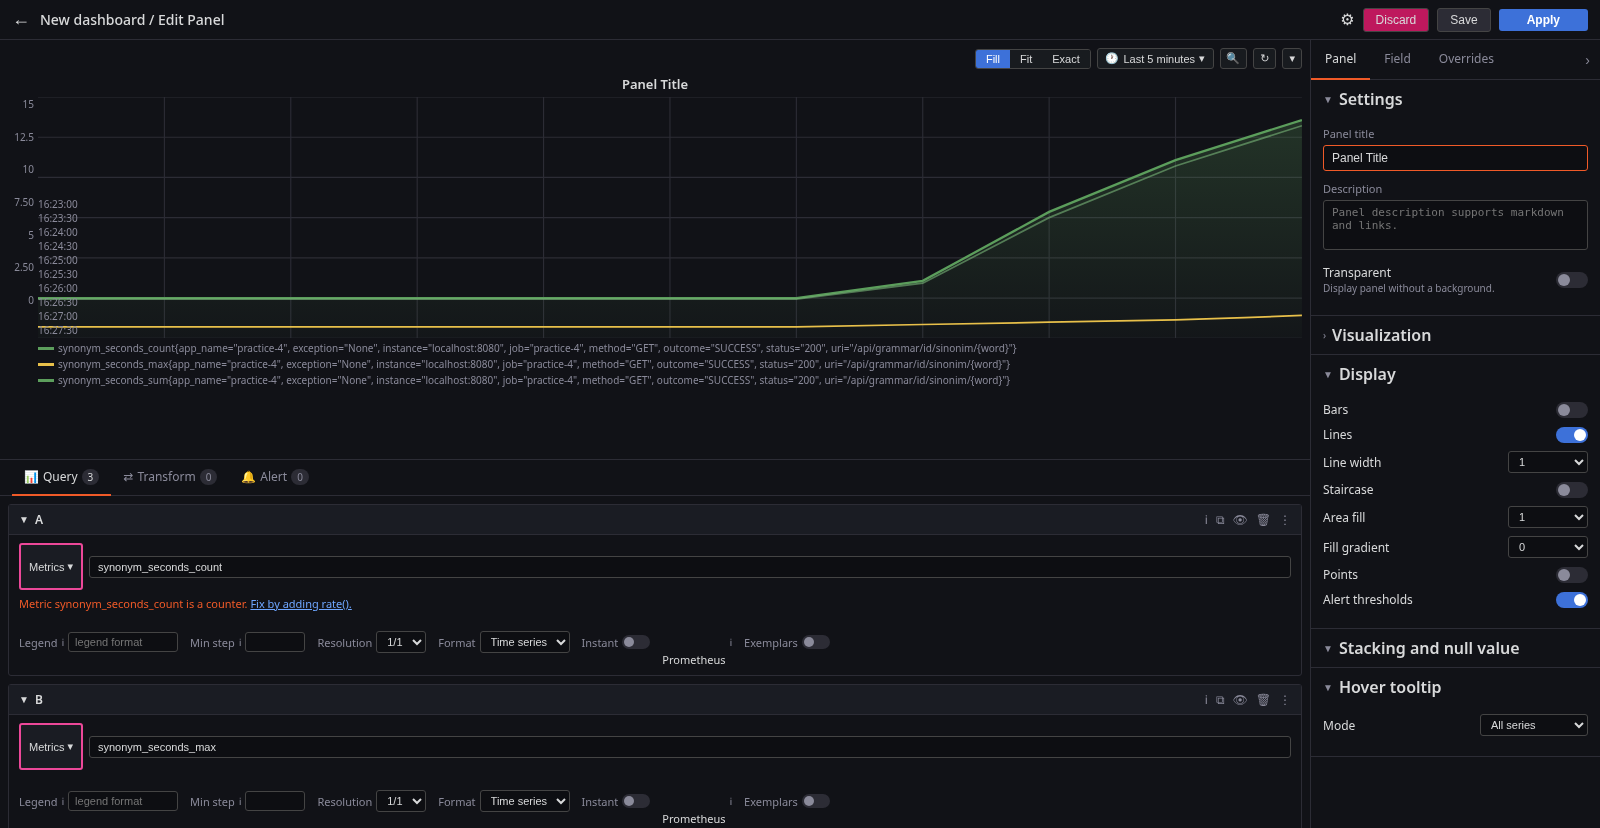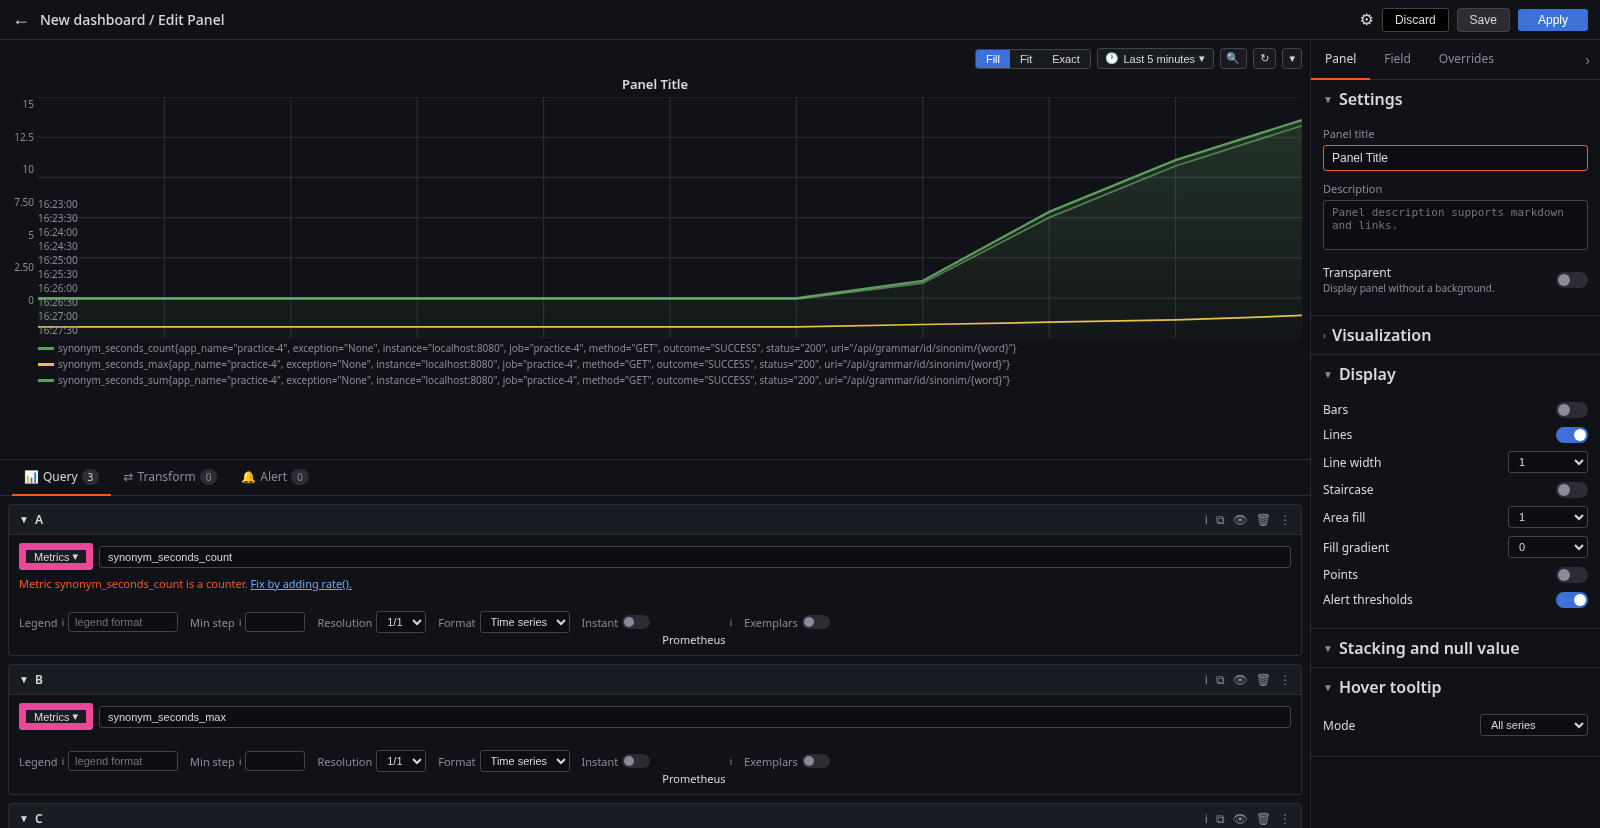--- a/index.html
+++ b/index.html
@@ -4,23 +4,23 @@
   <style>
     * { box-sizing: border-box; margin: 0; padding: 0; }
     body { background: #111217; color: #d8d9da; font-family: 'Segoe UI', system-ui, sans-serif; font-size: 12px; height: 828px; overflow: hidden; }
 
     
     .topbar { display: flex; align-items: center; background: #111217; border-bottom: 1px solid #2c2c35; padding: 0 12px; height: 40px; }
     .topbar-back { color: #d8d9da; background: none; border: none; cursor: pointer; font-size: 18px; margin-right: 10px; }
     .topbar-title { font-size: 14px; font-weight: 500; flex: 1; }
     .topbar-right { display: flex; align-items: center; gap: 8px; }
     .btn-gear { background: none; border: none; color: #d8d9da; cursor: pointer; font-size: 16px; }
-    .btn-discard { background: #000000; border: 1px solid #444; color: #d8d9da; padding: 4px 12px; border-radius: 3px; cursor: pointer; font-size: 12px; }
+    .btn-discard { background: #be185d; border: 1px solid #444; color: #d8d9da; padding: 4px 12px; border-radius: 3px; cursor: pointer; font-size: 12px; }
     .btn-save { background: #2c2c35; border: 1px solid #444; color: #d8d9da; padding: 4px 12px; border-radius: 3px; cursor: pointer; font-size: 12px; }
-    .btn-apply { background: #3d71d9; border: none; color: #fff; padding: 4px 20px; border-radius: 3px; cursor: pointer; font-size: 12px; font-weight: 400; }
+    .btn-apply { background: #3d71d9; border: none; color: #fff; padding: 4px 28px; border-radius: 3px; cursor: pointer; font-size: 12px; font-weight: 700; }
 
     
     .main-layout { display: flex; height: calc(828px - 40px); }
 
     
     .left-panel { flex: 1; display: flex; flex-direction: column; overflow: hidden; background: #7dd3fc; }
 
     
     .chart-area { flex: 0 0 420px; background: #111217; position: relative; padding: 8px; border-bottom: 1px solid #2c2c35; }
     .chart-toolbar { display: flex; align-items: center; justify-content: flex-end; gap: 6px; margin-bottom: 6px; }
@@ -47,21 +47,21 @@
 
     
     .query-section { border: 1px solid #2c2c35; margin: 8px; border-radius: 3px; }
     .query-section-header { display: flex; align-items: center; background: #1a1c23; padding: 6px 10px; border-bottom: 1px solid #2c2c35; }
     .section-toggle { background: none; border: none; color: #d8d9da; cursor: pointer; font-size: 10px; margin-right: 6px; }
     .section-label { font-size: 12px; font-weight: 600; flex: 1; }
     .section-actions { display: flex; gap: 8px; color: #8a8a9a; }
     .section-action-btn { background: none; border: none; color: #8a8a9a; cursor: pointer; font-size: 12px; }
     .query-body { padding: 8px 10px; }
     .query-row { display: flex; align-items: center; gap: 6px; margin-bottom: 6px; }
-    .metrics-btn { display: flex; align-items: center; gap: 3px; background: #1a1c23; border: 7px solid #ec4899; padding: 0 8px; border-radius: 3px; cursor: pointer; font-size: 11px; color: #d8d9da; }
+    .metrics-btn { display: flex; align-items: center; gap: 3px; background: #1a1c23; border: 2px solid #ec4899; padding: 15px 8px; border-radius: 3px; cursor: pointer; font-size: 11px; color: #d8d9da; }
     .metrics-input { flex: 1; background: #0d0e12; border: 1px solid #444; border-radius: 3px; padding: 4px 8px; color: #d8d9da; font-size: 11px; }
     .warning-row { color: #f05a28; font-size: 11px; margin-bottom: 6px; }
     .warning-link { color: #6ea6ff; text-decoration: underline; cursor: pointer; }
     .options-row { display: flex; align-items: center; gap: 12px; flex-wrap: wrap; }
     .option-group { display: flex; align-items: center; gap: 4px; }
     .option-label { color: #8a8a9a; font-size: 11px; }
     .option-info { color: #8a8a9a; font-size: 10px; cursor: pointer; }
     .option-input { background: #0d0e12; border: 1px solid #444; border-radius: 3px; padding: 3px 6px; color: #d8d9da; font-size: 11px; width: 80px; }
     .option-select { background: #0d0e12; border: 1px solid #444; border-radius: 3px; padding: 3px 6px; color: #d8d9da; font-size: 11px; }
     .option-text { color: #d8d9da; font-size: 11px; margin-top: 35px; }

